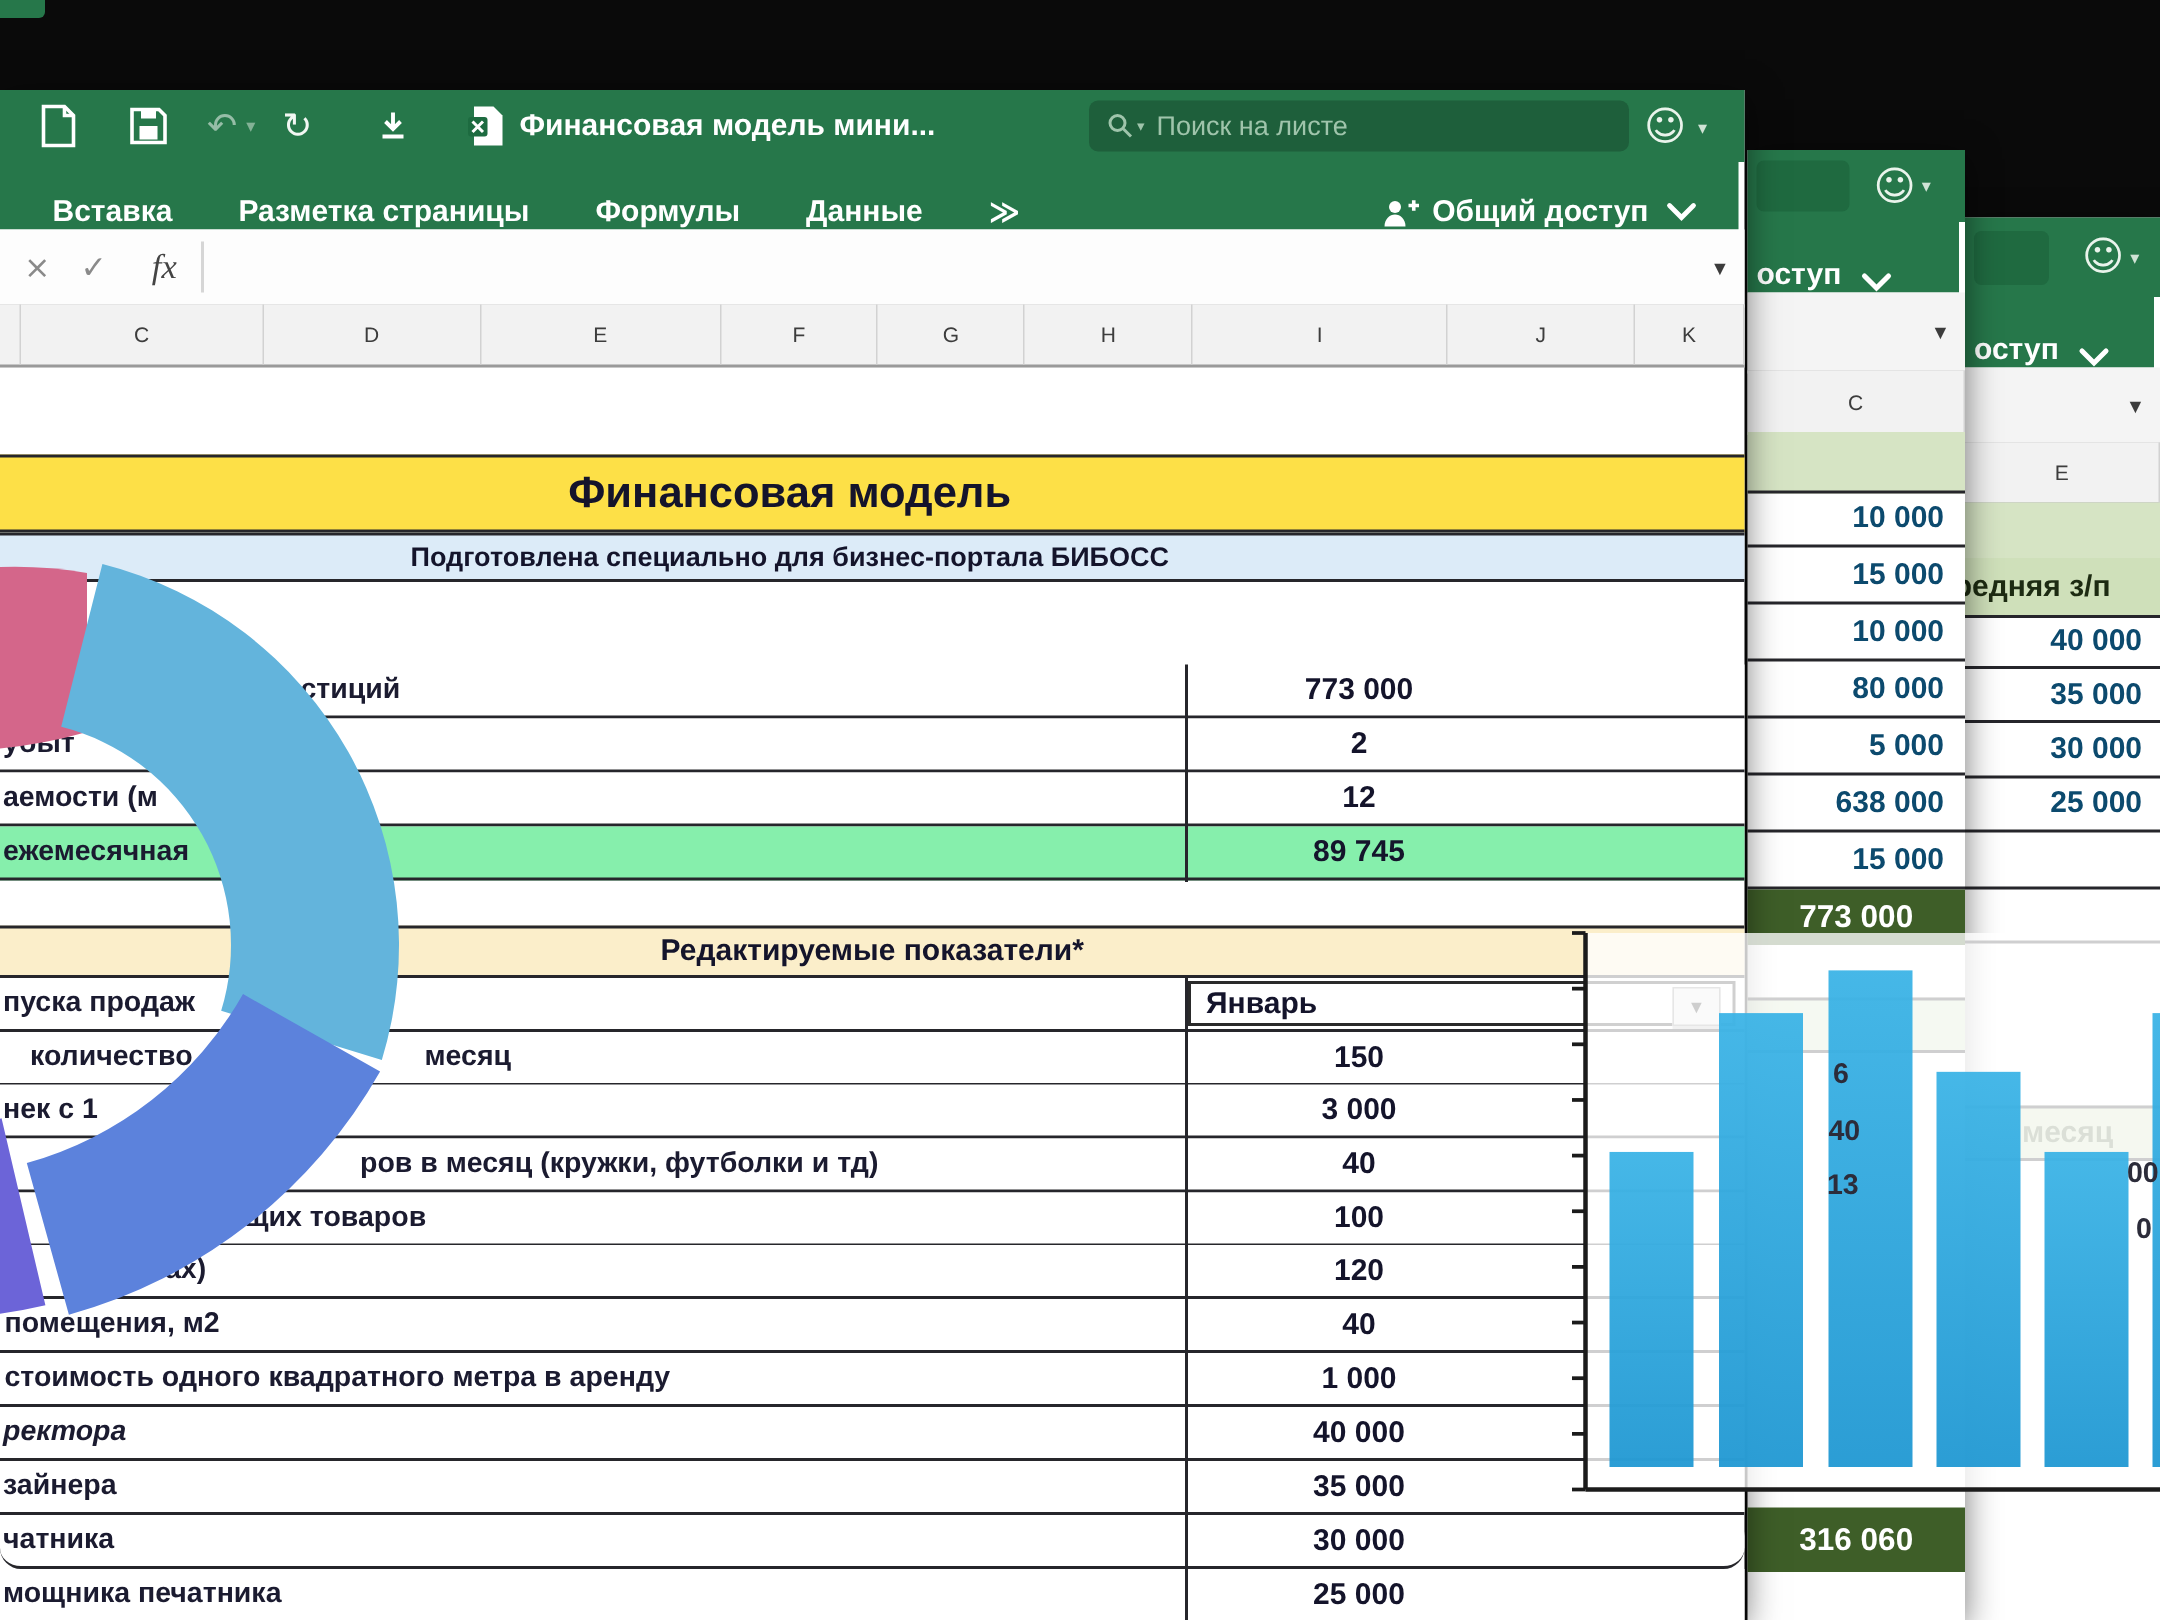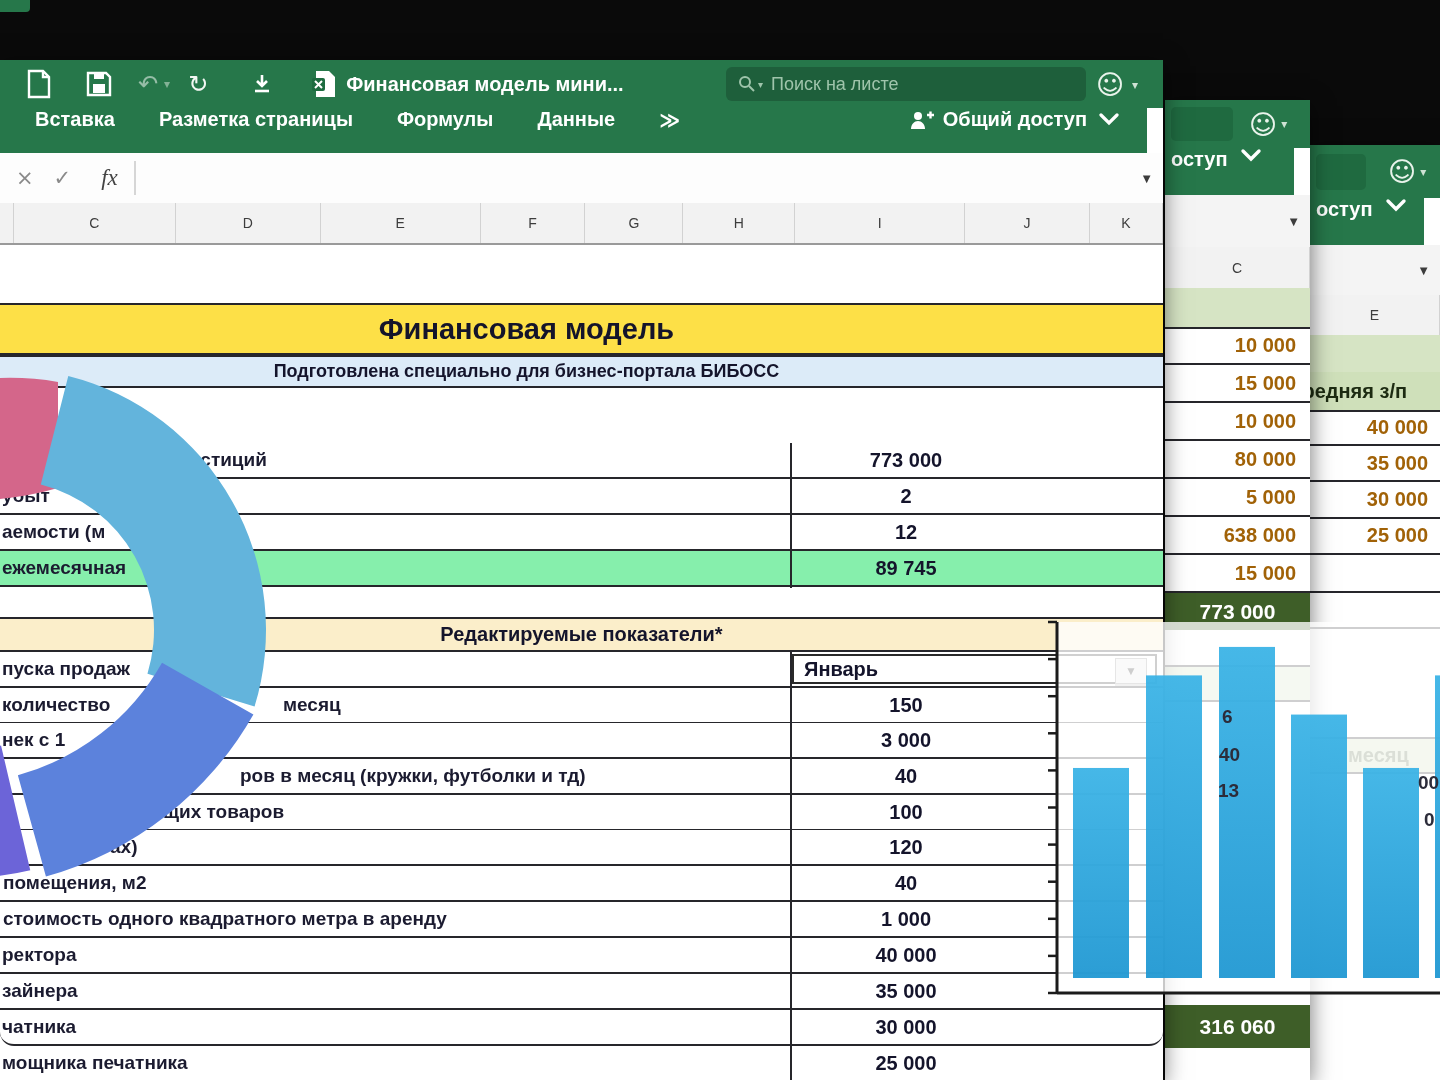--- a/index.html
+++ b/index.html
@@ -10,21 +10,21 @@
   .window{position:absolute;background:#fff;box-shadow:0 6px 22px rgba(0,0,0,.55);}
   .titlebar{position:absolute;left:0;right:0;display:flex;align-items:center;}
   .green{background:#26774a;}
   .tb-ico{color:#f2f7f3;font-size:24px;margin:0 14px;font-family:"DejaVu Sans",sans-serif;}
   .dim{opacity:.55;}
   .wtitle{color:#fff;font-weight:bold;font-size:20px;margin-left:10px;white-space:nowrap;}
   .searchbox{display:flex;align-items:center;background:#1e5f3b;border-radius:6px;height:34px;
              color:#9fc4ab;font-size:18px;padding:0 12px;}
   .smiley{color:#eaf4ec;font-size:27px;font-family:"DejaVu Sans",sans-serif;line-height:1;}
   .caret{color:#cfe3d5;font-size:12px;margin-left:4px;}
-  .ribbon{position:absolute;left:0;right:16px;display:flex;align-items:flex-start;color:#fff;font-weight:bold;}
+  .ribbon{position:absolute;left:0;right:4px;display:flex;align-items:flex-end;color:#fff;font-weight:bold;}
   .tab{font-size:20px;color:#fff;margin-right:44px;white-space:nowrap;cursor:default;}
   .sharegrp{display:flex;align-items:center;margin-left:auto;}
   .fbar{position:absolute;left:0;right:0;background:#fdfdfd;border-bottom:2px solid #b9b9b9;
         display:flex;align-items:center;}
   .fico{color:#8a8a8a;font-size:21px;margin:0 16px;font-family:"DejaVu Sans",sans-serif;}
   .fx{font-family:"Liberation Serif",serif;font-style:italic;font-size:23px;color:#444;}
   .fbar .tail{margin-left:auto;color:#3c3c3c;font-size:13px;margin-right:10px;}
   .colhead{position:absolute;left:0;right:0;background:#f2f2f2;border-bottom:2px solid #9a9a9a;
            display:flex;color:#3d3d3d;font-size:14px;}
   .colcell{border-right:1px solid #d2d2d2;display:flex;align-items:center;justify-content:center;}
@@ -37,21 +37,21 @@
   .val{position:absolute;left:795px;width:222px;top:0;height:100%;display:flex;align-items:center;
        justify-content:center;font-weight:bold;font-size:20px;color:#14142b;}
   .vline{position:absolute;width:2px;background:#26262b;}
   .ddcell{position:absolute;left:792px;right:6px;top:2px;bottom:2px;border:2px solid #2a2a2a;
           display:flex;align-items:center;font-weight:bold;font-size:20px;color:#14142b;padding-left:10px;}
   .ddbtn{position:absolute;right:8px;top:2px;width:30px;height:24px;background:#e8e8e8;
          border:1px solid #8c8c8c;box-shadow:0 2px 0 #bdbdbd;display:flex;align-items:center;
          justify-content:center;font-size:12px;color:#222;}
   
   .cellrow{position:absolute;left:0;right:0;border-bottom:2px solid #26262b;display:flex;
-           align-items:center;justify-content:flex-end;font-weight:bold;font-size:20px;color:#a16207;}
+           align-items:center;justify-content:flex-end;font-weight:bold;font-size:20px;color:#0c4a6e;}
   .frag{position:absolute;font-weight:bold;font-size:19px;color:#2c2c3a;}
   svg{display:block;}
   #overlay{position:absolute;left:0;top:0;pointer-events:none;}
 </style>
 </head>
 <body>
 
 <div id="stage">
 
   <div class="abs green" style="left:0;top:0;width:30px;height:12px;border-radius:0 0 4px 0;"></div>
@@ -224,21 +224,21 @@
           <div class="val">89 745</div>
         </div>
         <div class="srow rowline" style="top: 592px; height: 36px; background: rgb(255, 255, 255);">
           <div class="lab" style="left: 2px;">пуска продаж</div>
           <div class="ddcell">
             <span>Январь</span>
             <div class="ddbtn">▼</div>
           </div>
         </div>
         <div class="srow rowline" style="top: 628px; height: 36px; background: rgb(255, 255, 255);">
-          <div class="lab" style="left: 2px;">количество</div>
+          <div class="lab" style="left: 20px;">количество</div>
           <div class="lab" style="left: 283px;">месяц</div>
           <div class="val">150</div>
         </div>
         <div class="srow rowline" style="top: 663px; height: 36px; background: rgb(255, 255, 255);">
           <div class="lab" style="left: 2px;">нек с 1</div>
           <div class="val">3 000</div>
         </div>
         <div class="srow rowline" style="top: 699px; height: 36px; background: rgb(255, 255, 255);">
           <div class="lab" style="left: 240px;">ров в месяц (кружки, футболки и тд)</div>
           <div class="val">40</div>
@@ -253,21 +253,21 @@
         </div>
         <div class="srow rowline" style="top: 806px; height: 36px; background: rgb(255, 255, 255);">
           <div class="lab" style="left: 3px;">помещения, м2</div>
           <div class="val">40</div>
         </div>
         <div class="srow rowline" style="top: 842px; height: 36px; background: rgb(255, 255, 255);">
           <div class="lab" style="left: 3px;">стоимость одного квадратного метра в аренду</div>
           <div class="val">1 000</div>
         </div>
         <div class="srow rowline" style="top: 878px; height: 36px; background: rgb(255, 255, 255);">
-          <div class="lab" style="left: 2px;">ректора</div>
+          <div class="lab" style="left: 2px; font-style: italic;">ректора</div>
           <div class="val">40 000</div>
         </div>
         <div class="srow rowline" style="top: 914px; height: 36px; background: rgb(255, 255, 255);">
           <div class="lab" style="left: 2px;">зайнера</div>
           <div class="val">35 000</div>
         </div>
         <div class="srow rowline" style="top: 950px; height: 36px; background: rgb(255, 255, 255); border-radius: 14px;">
           <div class="lab" style="left: 2px;">чатника</div>
           <div class="val">30 000</div>
         </div>

